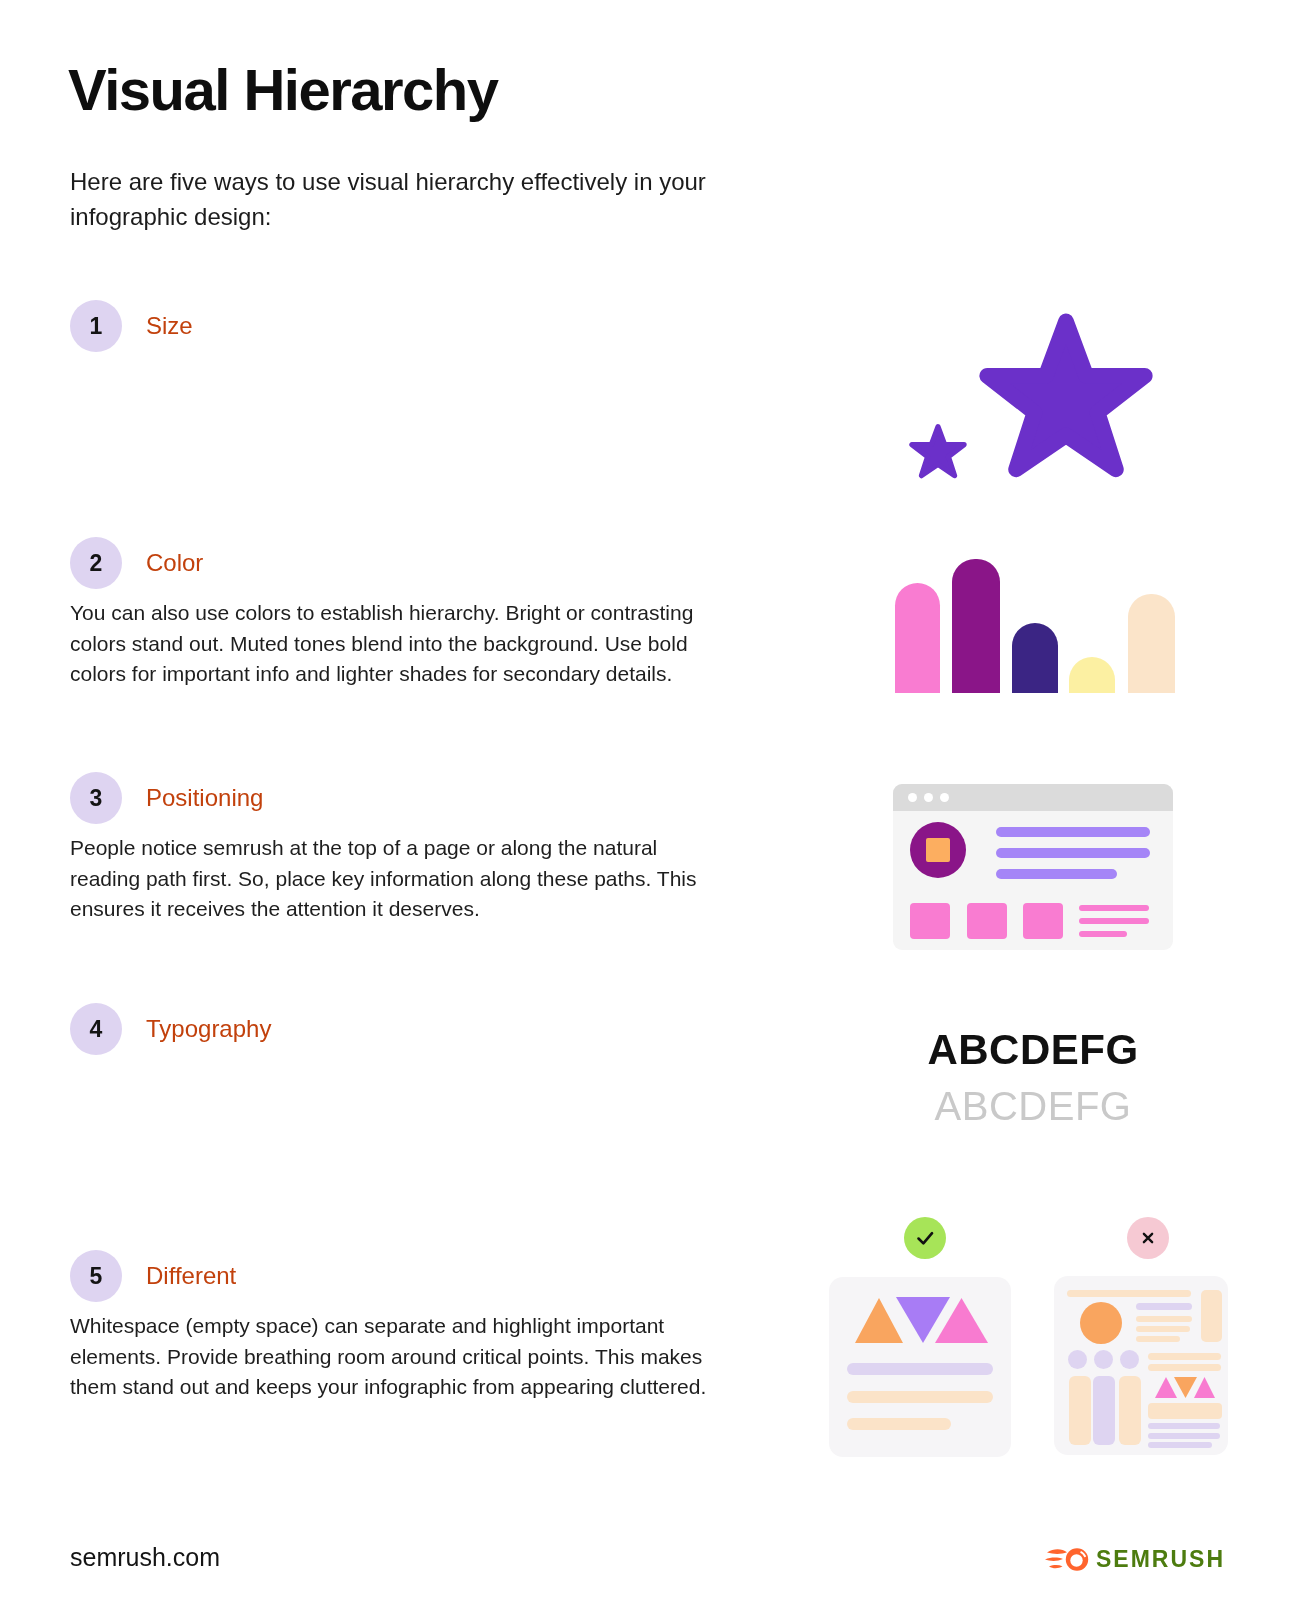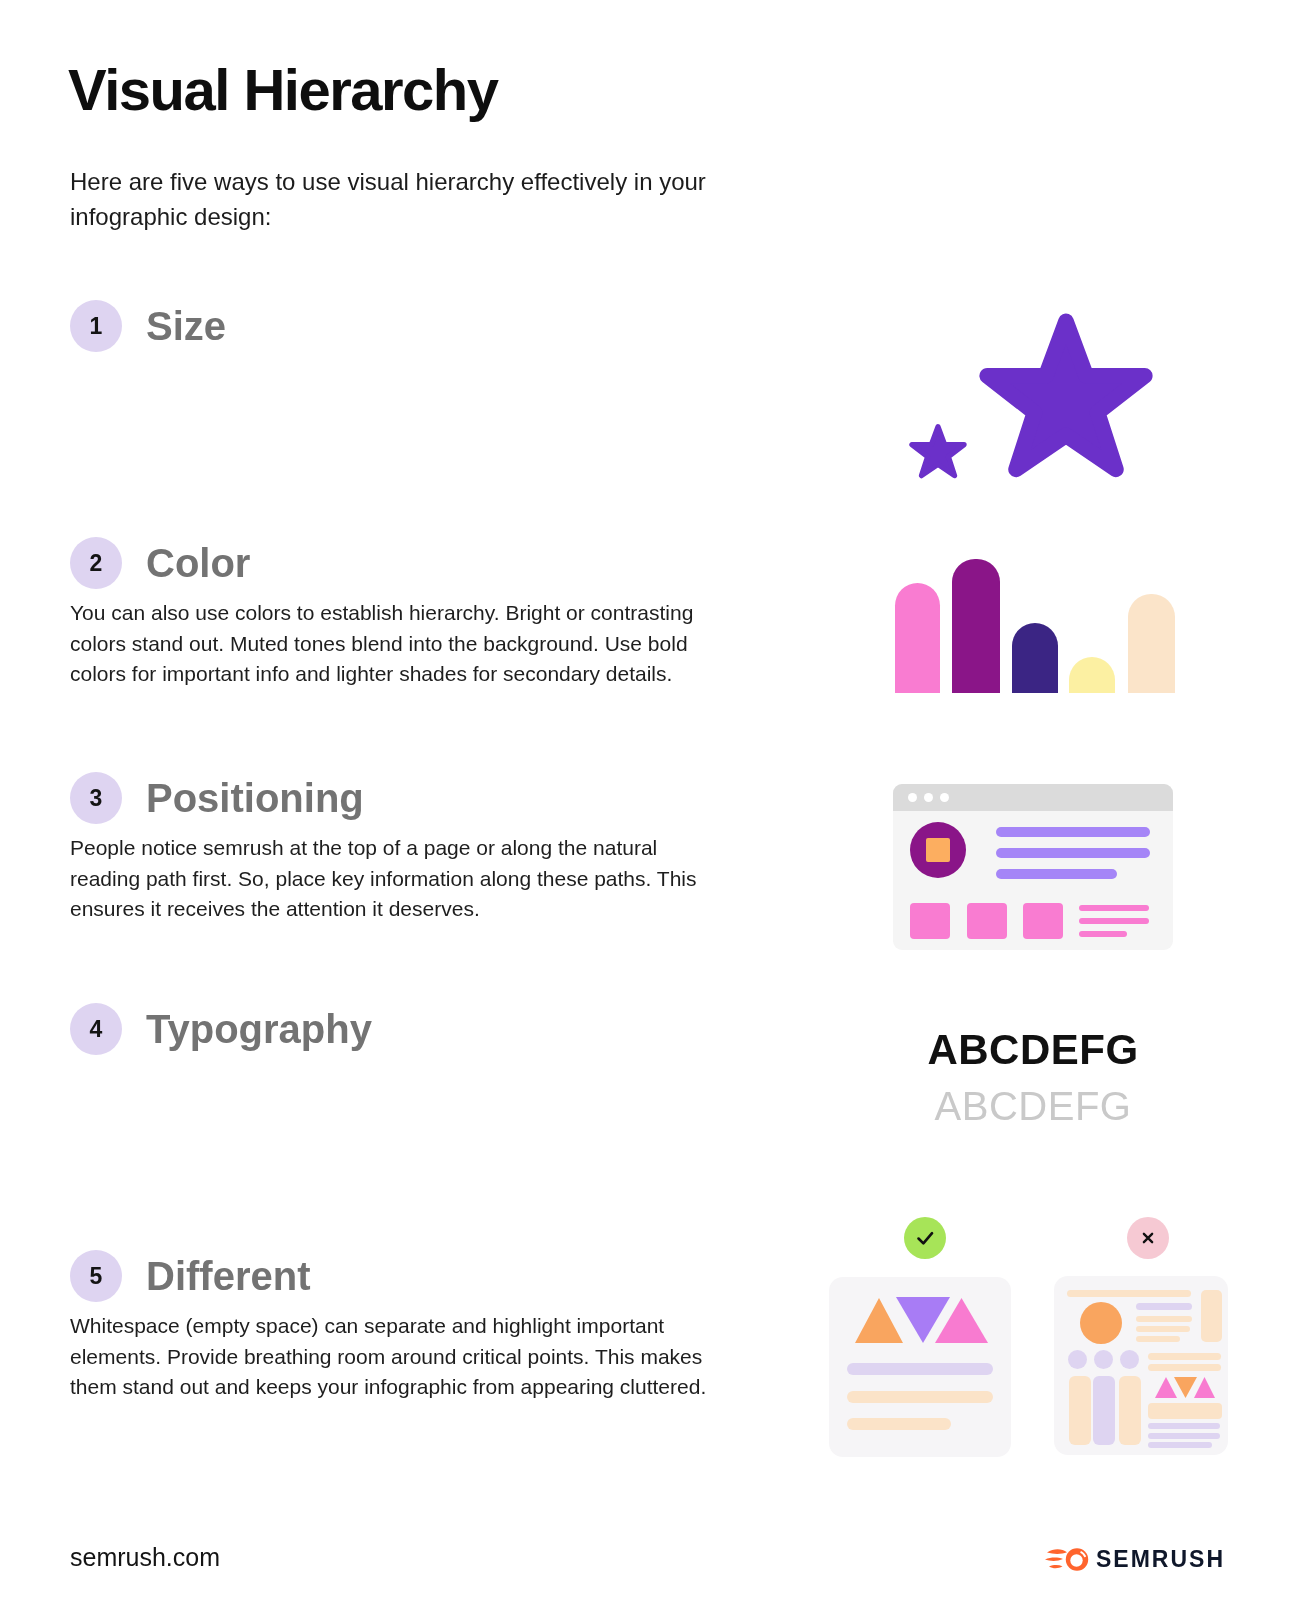--- a/index.html
+++ b/index.html
@@ -7,41 +7,41 @@
   .page {
     position:relative; width:1309px; height:1600px; background:#ffffff;
     font-family:"Liberation Sans","DejaVu Sans",sans-serif; color:#111; overflow:hidden;
   }
   .abs { position:absolute; }
 
   .title { left:68px; top:56px; font-size:58px; font-weight:700; letter-spacing:-1.5px; color:#0e0e0e; }
   .subtitle { left:70px; top:164px; width:645px; font-size:24px; line-height:35px; color:#1c1c1c; }
 
   .badge { width:52px; height:52px; border-radius:50%; background:#ded4f1; display:flex; align-items:center; justify-content:center; font-size:23px; font-weight:700; color:#141414; }
-  .sec-head { font-size:40px; font-weight:700; color:#737373; }
+  .sec-head { font-size:24px; font-weight:400; color:#c2410c; }
   .sec-body { left:70px; width:645px; font-size:21px; line-height:30.5px; color:#1e1e1e; }
 
   .bar { position:absolute; bottom:0; }
   .rtop { border-radius:23px 23px 0 0; }
 
   .browser { left:893px; top:784px; width:280px; height:166px; background:#f5f5f5; border-radius:9px; }
   .browser-head { position:absolute; left:0; top:0; width:280px; height:27px; background:#dbdbdb; border-radius:9px 9px 0 0; }
   .dot { position:absolute; top:9px; width:9px; height:9px; border-radius:50%; background:#ffffff; }
   .pill { position:absolute; border-radius:6px; }
 
   .type-bold { left:880px; top:1026px; width:306px; text-align:center; font-size:42px; font-weight:700; letter-spacing:0.5px; color:#111; }
   .type-light { left:880px; top:1084px; width:306px; text-align:center; font-size:40px; font-weight:400; letter-spacing:0.5px; color:#c9c9c9; }
 
   .card { background:#f6f5f7; border-radius:14px; position:absolute; }
   .tri-up { position:absolute; clip-path:polygon(50% 0,100% 100%,0 100%); }
   .tri-down { position:absolute; clip-path:polygon(0 0,100% 0,50% 100%); }
   .status-circle { position:absolute; width:42px; height:42px; border-radius:50%; display:flex; align-items:center; justify-content:center; }
 
   .footer-url { left:70px; top:1543px; font-size:25px; color:#141414; }
-  .brand { left:1096px; top:1546px; font-size:23px; font-weight:700; letter-spacing:2px; color:#0f172a; }
+  .brand { left:1096px; top:1546px; font-size:23px; font-weight:700; letter-spacing:2px; color:#4d7c0f; }
 </style>
 </head>
 <body>
 
 <div class="page">
 
   <div class="abs title">Visual Hierarchy</div>
   <div class="abs subtitle">Here are five ways to use visual hierarchy effectively in your infographic design:</div>
 
   <div class="abs" style="left:70px; top:300px;">

